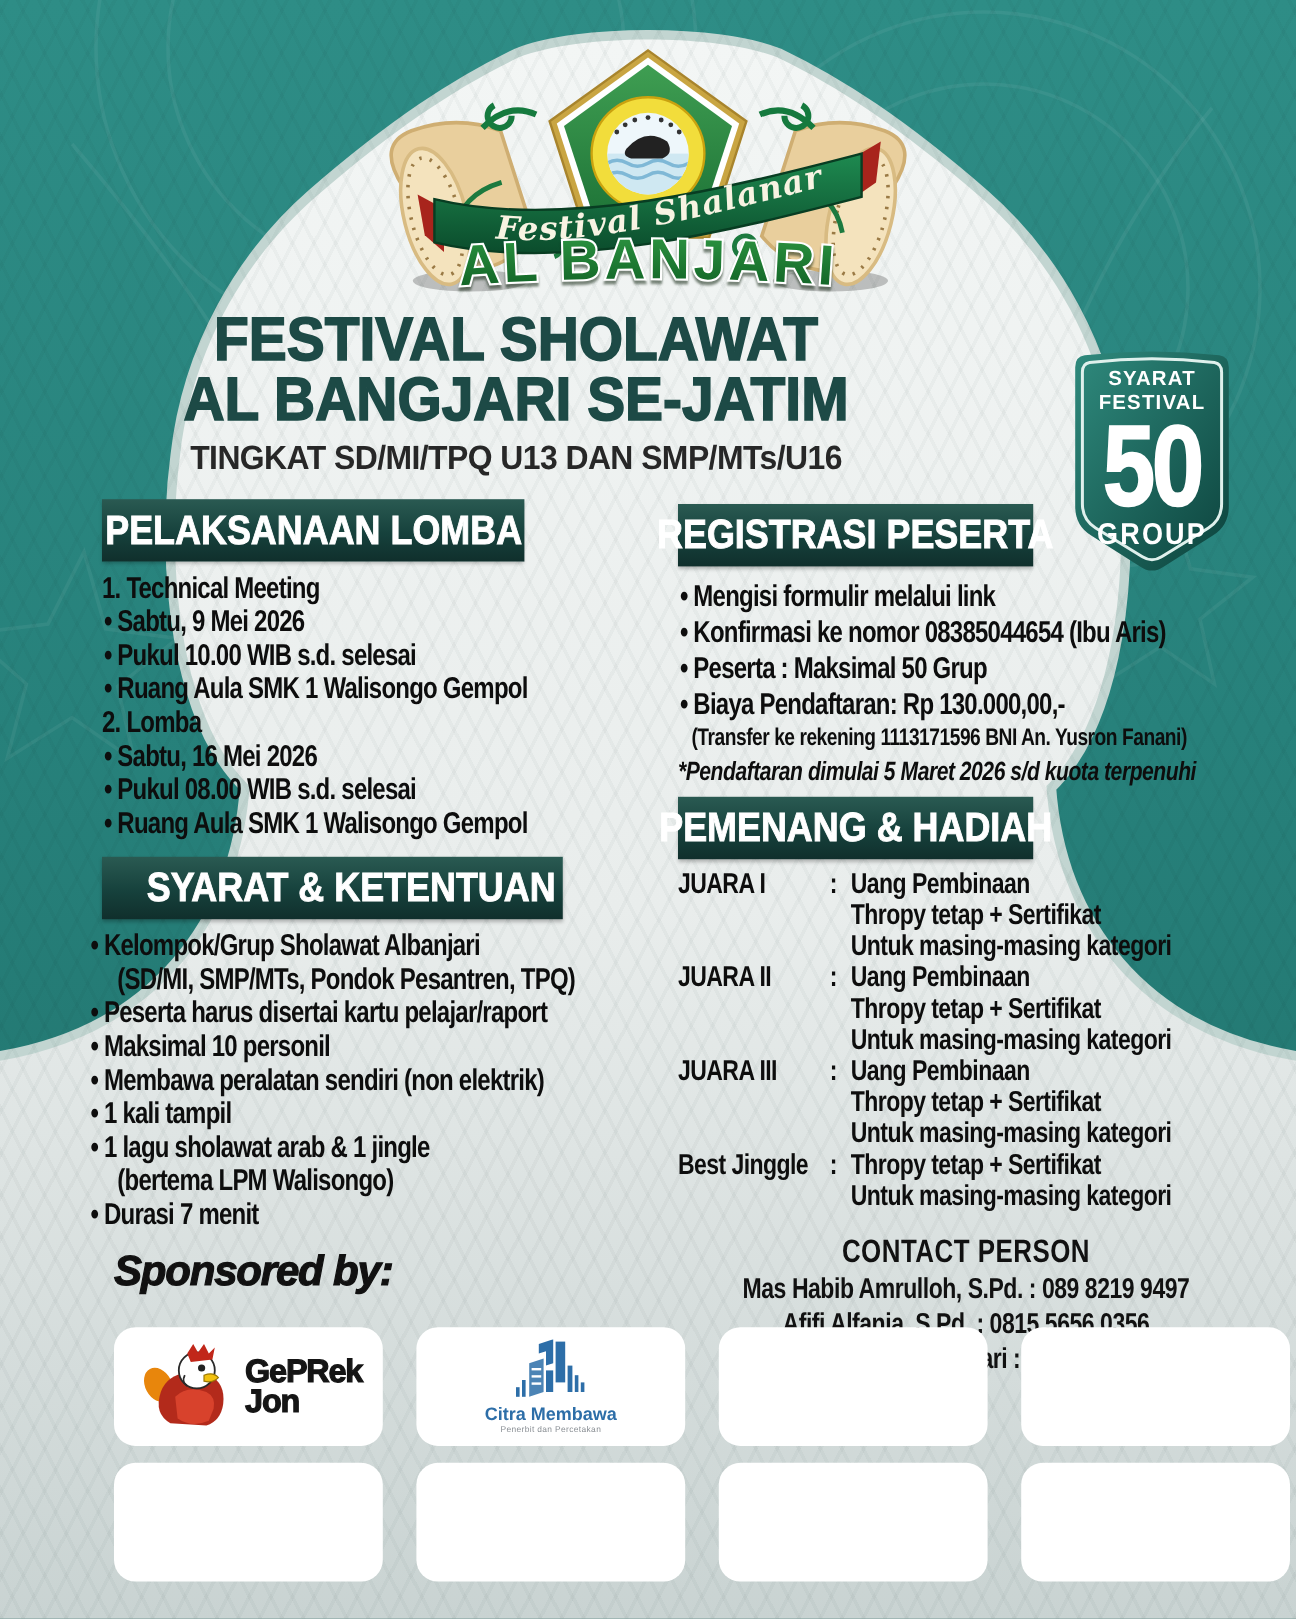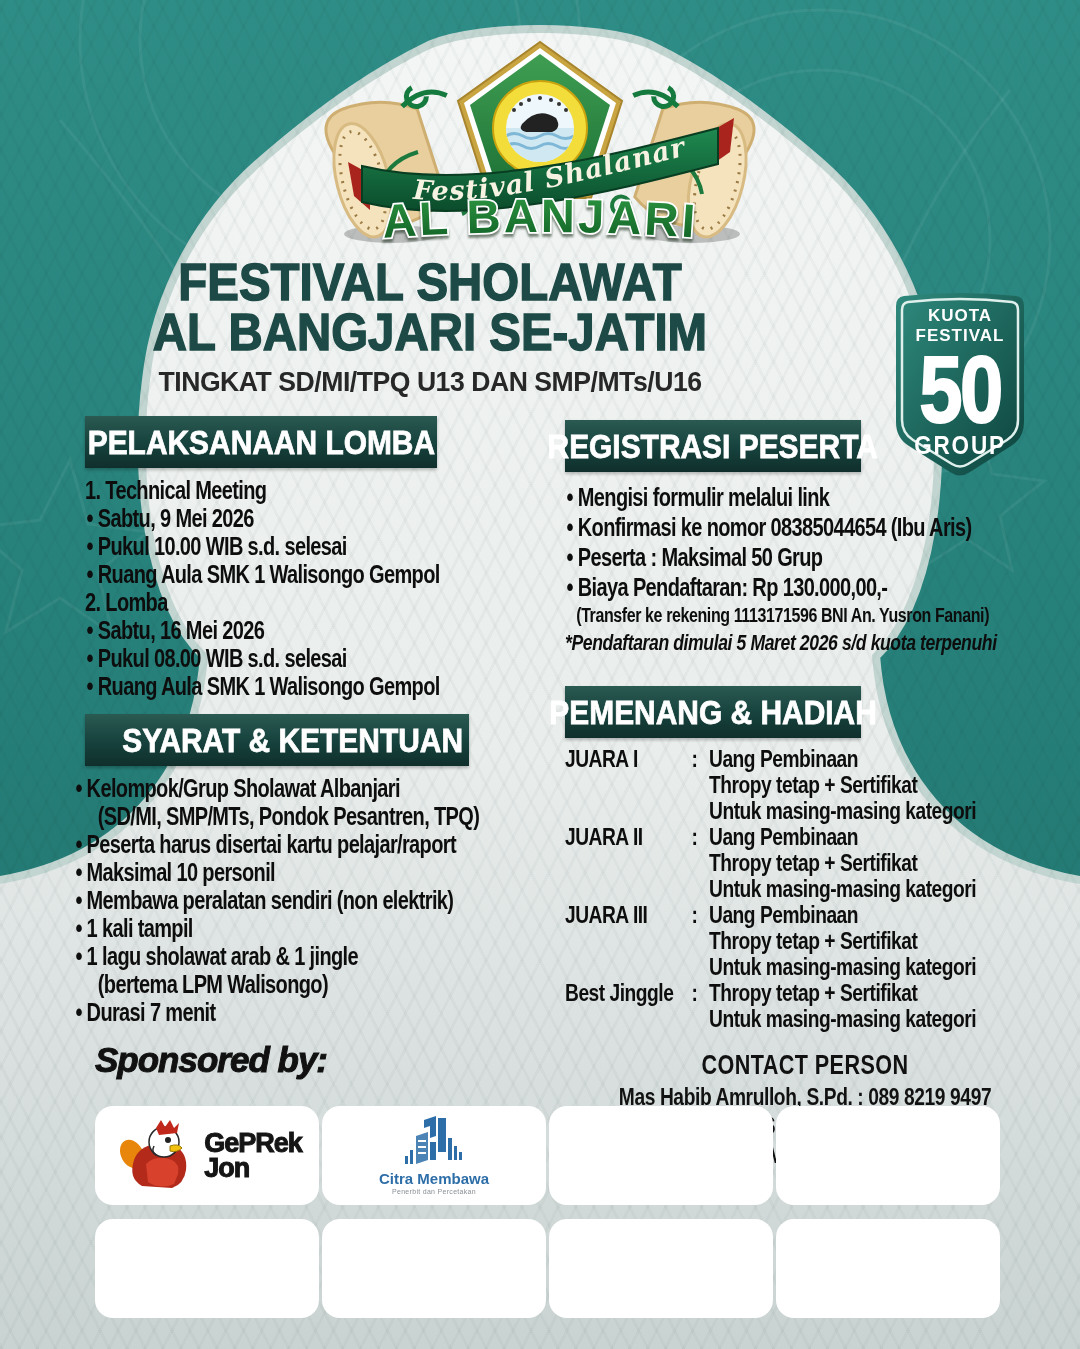--- a/index.html
+++ b/index.html
@@ -69,21 +69,21 @@
   .contact{margin-top:16px;text-align:center;font-weight:bold;color:#111;}
   .contact-header{font-size:27px;letter-spacing:.5px;line-height:34px;}
   .contact-line{font-size:24px;line-height:29px;letter-spacing:-.5px;white-space:nowrap;}
   
   .sponsored{
     position:absolute;left:95px;top:1040px;font-weight:bold;font-style:italic;
     font-size:35px;color:#111;-webkit-text-stroke:1px #111;letter-spacing:-1px;
   }
   .sponsor-grid{
     position:absolute;left:95px;top:1106px;
-    display:grid;grid-template-columns:repeat(4,224px);grid-auto-rows:99px;gap:14px 3px;
+    display:grid;grid-template-columns:repeat(4,224px);grid-auto-rows:99px;gap:14px 28px;
   }
   .sp-box{background:#fff;border-radius:18px;display:flex;align-items:center;justify-content:center;overflow:hidden;}
   .geprek{display:flex;align-items:center;gap:6px;}
   .geprek-text{font-weight:bold;color:#151515;font-size:27px;line-height:25px;letter-spacing:-1px;-webkit-text-stroke:1px #151515;}
   .citra{display:flex;flex-direction:column;align-items:center;line-height:1;}
   .citra-name{color:#2d6ea8;font-weight:bold;font-size:15px;margin-top:3px;}
   .citra-tag{color:#8a8f94;font-size:7px;margin-top:2px;letter-spacing:.3px;}
 </style>
 </head>
 <body>
@@ -213,21 +213,21 @@
       <defs>
         <linearGradient id="badgeGrad" x1="0" y1="0" x2="1" y2="1">
           <stop offset="0" stop-color="#2f8a7d"></stop>
           <stop offset="1" stop-color="#0c423c"></stop>
         </linearGradient>
       </defs>
       <path d="M12,6 Q68,0 124,6 Q132,7 132,16 L132,132 Q132,148 119,156 L78,182 Q68,189 58,182 L17,156 Q4,148 4,132 L4,16 Q4,7 12,6 Z" fill="url(#badgeGrad)"></path>
       <path d="M16,12 Q68,6 120,12 Q126,13 126,20 L126,130 Q126,143 115,150 L76,174 Q68,179 60,174 L21,150 Q10,143 10,130 L10,20 Q10,13 16,12 Z" fill="none" stroke="#dff0ec" stroke-width="2.5"></path>
     </svg>
     <div class="inner">
-      <span class="badge-small">KUOTA</span>
+      <span class="badge-small">SYARAT</span>
       <span class="badge-small">FESTIVAL</span>
       <span class="badge-num">50</span>
       <span class="badge-group">GROUP</span>
     </div>
   </div>
 
   <div class="col-left">
     <div class="sec-box w-left">
       <span>PELAKSANAAN LOMBA</span>
     </div>
@@ -270,21 +270,21 @@
       <div class="list reg-list">
         <div class="blt">Mengisi formulir melalui link</div>
         <div class="blt">Konfirmasi ke nomor 08385044654 (Ibu Aris)</div>
         <div class="blt">Peserta : Maksimal 50 Grup</div>
         <div class="blt">Biaya Pendaftaran: Rp 130.000,00,-</div>
         <div class="transfer">(Transfer ke rekening 1113171596 BNI An. Yusron Fanani)</div>
         <div class="footnote">*Pendaftaran dimulai 5 Maret 2026 s/d kuota terpenuhi</div>
       </div>
     </div>
 
-    <div class="sec-box w-right" style="margin-top:28px;">
+    <div class="sec-box w-right" style="margin-top:6px;">
       <span>PEMENANG &amp; HADIAH</span>
     </div>
     <div class="cond">
       <div class="prize-rows">
         <div class="prize-row">
           <div class="prize-label">JUARA I</div>
           <div class="prize-colon"></div>
           <div class="prize-lines">
             <div>Uang Pembinaan</div>
             <div>Thropy tetap + Sertifikat</div>

